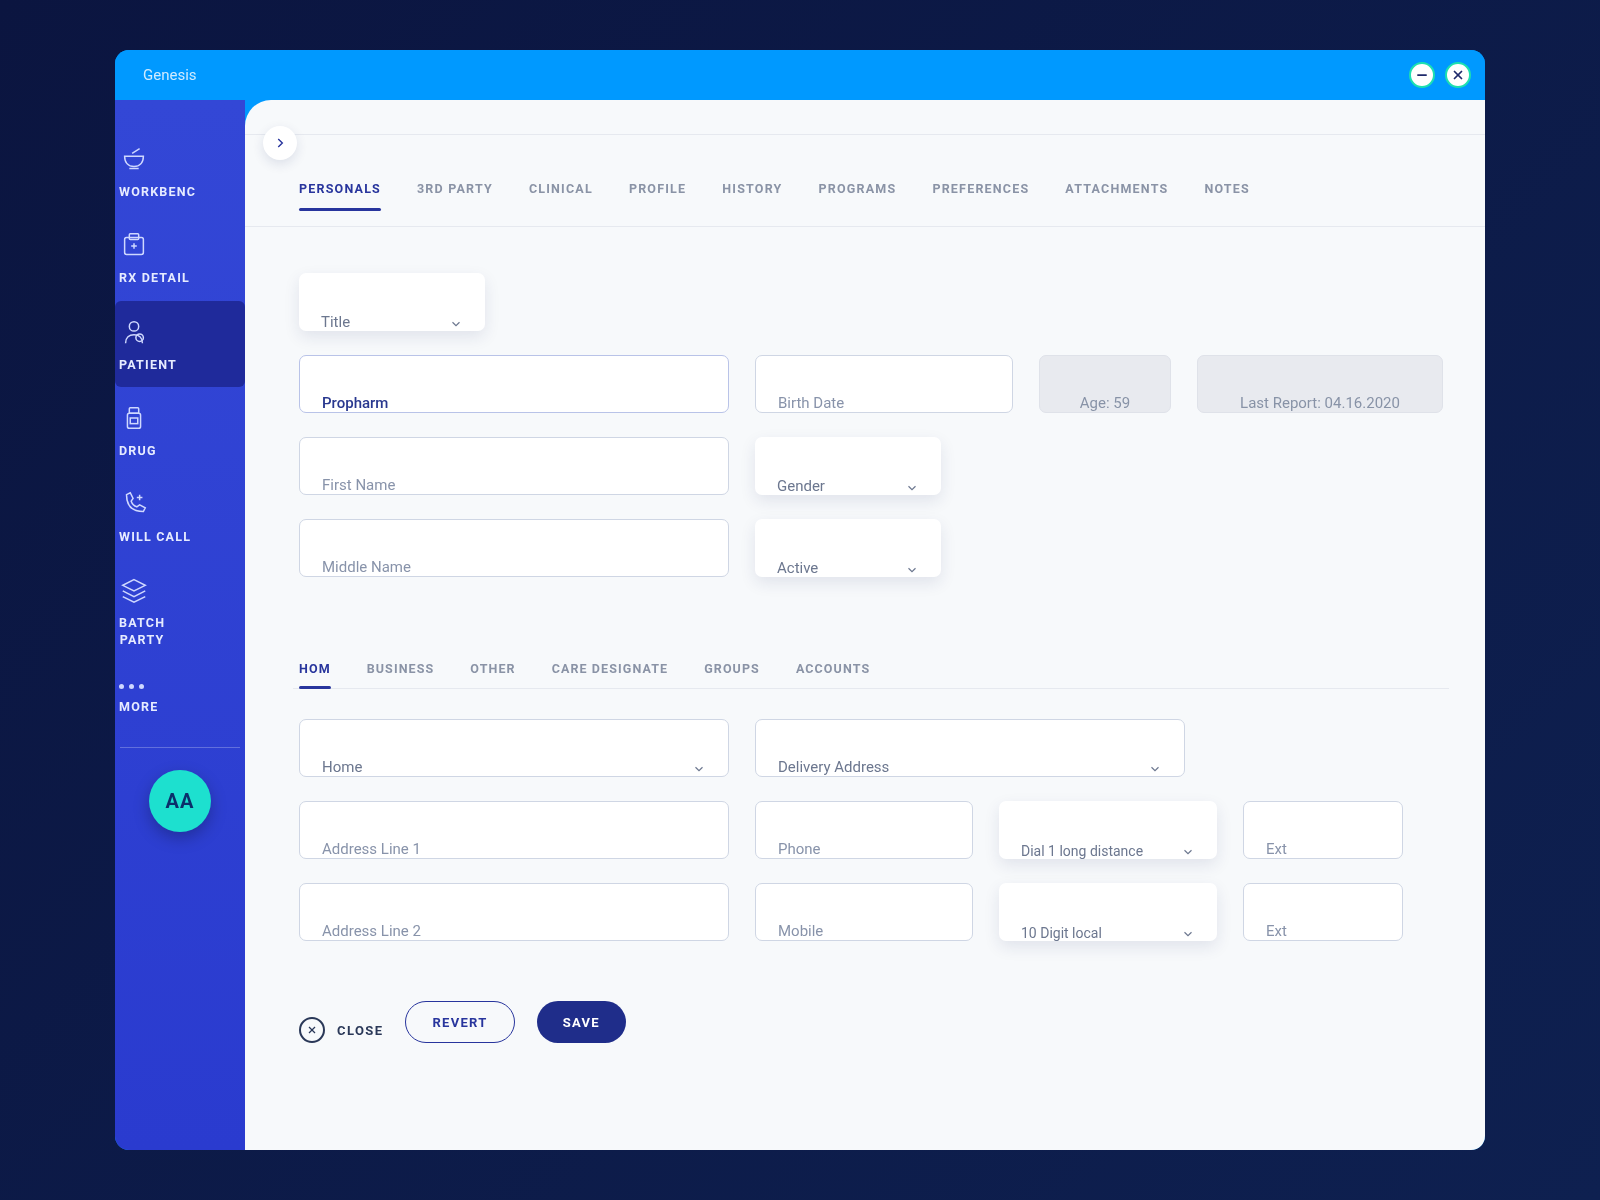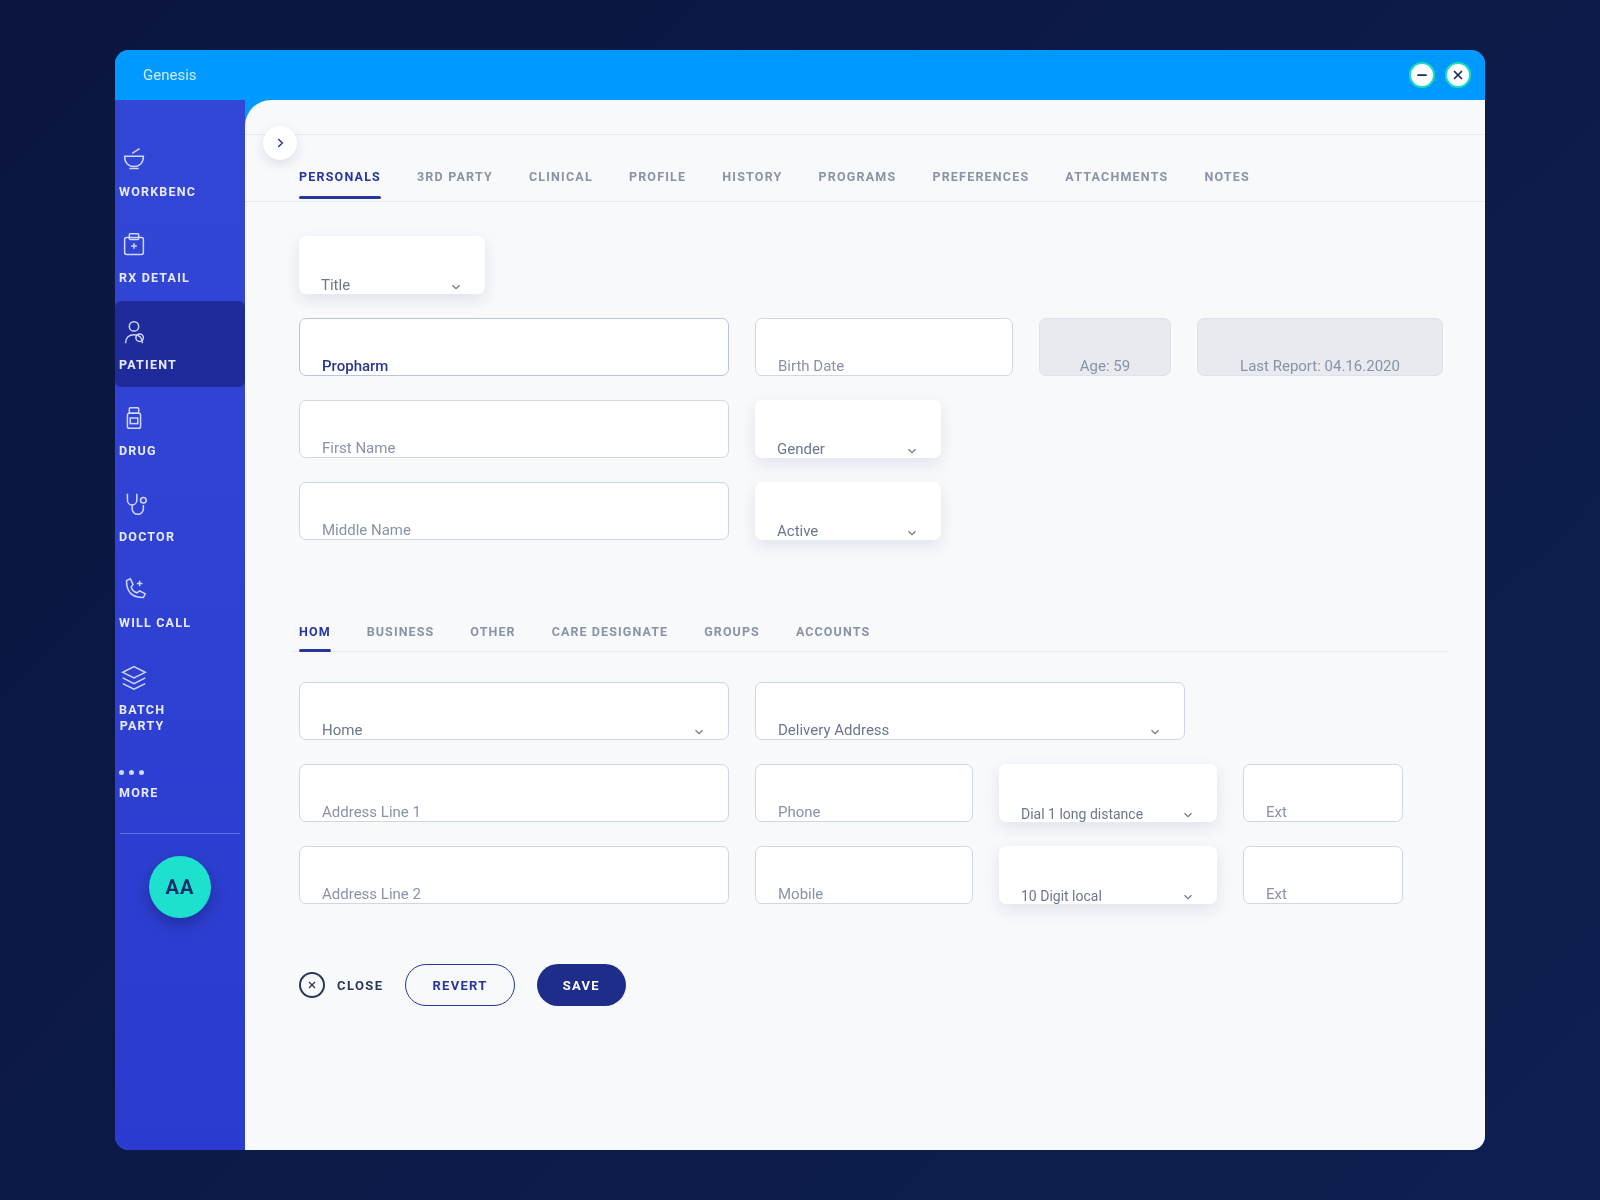--- a/index.html
+++ b/index.html
@@ -30,21 +30,21 @@
   
   .main { flex:1; background:#f7f9fb; border-top-left-radius:26px; position:relative; padding: 0 0 0 0; }
   .backfab { position:absolute; top:26px; left:18px; width:34px; height:34px; border-radius:50%; background:#fff; box-shadow:0 4px 12px rgba(25,40,100,.12); display:flex; align-items:center; justify-content:center; cursor:pointer; }
   .backfab svg { width:14px; height:14px; stroke:#28359d; stroke-width:2.4; fill:none; }
 
   .page { padding: 34px 48px 30px 48px; }
   .pagetitle { color:#29388f; font-size:28px; font-weight:500; margin:10px 0 22px 6px; }
   .rule { height:1px; background:#e6e9ef; margin: 0 -48px 0 -48px; }
 
   
-  .tabs { display:flex; gap:36px; padding: 22px 6px 3px; border-bottom:1px solid #e6e9ef; margin:4px -48px; padding-left:54px; padding-right:48px;}
+  .tabs { display:flex; gap:36px; padding: 22px 6px 16px; border-bottom:1px solid #e6e9ef; margin:16px -48px; padding-left:54px; padding-right:48px;}
   .tab { font-size:12.5px; letter-spacing:1.2px; font-weight:700; color:#8a93a6; padding:8px 0 14px; cursor:pointer; position:relative; }
   .tab.active { color:#28359d; }
   .tab.active::after { content:""; position:absolute; left:0; right:0; bottom:-1px; height:3px; background:#28359d; border-radius:2px; }
 
   .subtabs { display:flex; gap:36px; padding: 18px 6px 0; border-bottom:1px solid #e6e9ef; margin:28px 0 0; }
   .subtab { font-size:12.5px; letter-spacing:1.1px; font-weight:700; color:#8a93a6; padding:4px 0 12px; cursor:pointer; position:relative; }
   .subtab.active { color:#28359d; }
   .subtab.active::after { content:""; position:absolute; left:0; right:0; bottom:-1px; height:3px; background:#28359d; border-radius:2px; }
 
   
@@ -66,21 +66,21 @@
   .w-md      { width:258px; }
   .w-sel     { width:186px; }
   .w-age     { width:132px; }
   .w-report  { width:246px; }
   .w-dropwide{ width:430px; }
   .w-phone   { width:218px; }
   .w-dial    { width:218px; }
   .w-ext     { width:160px; }
 
   
-  .actions { display:flex; align-items:center; gap:22px; padding: 26px 6px 0; }
+  .actions { display:flex; align-items:flex-end; gap:22px; padding: 26px 6px 0; }
   .closegrp { display:flex; align-items:center; gap:12px; cursor:pointer; color:#2a3858; }
   .closegrp .circ { width:26px;height:26px;border:2px solid #2a3858;border-radius:50%;display:flex;align-items:center;justify-content:center;}
   .closegrp .circ svg{width:12px;height:12px;stroke:#2a3858;stroke-width:2.4;}
   .closegrp .t { font-size:13px; font-weight:700; letter-spacing:1.4px; }
   .btn { height:42px; border-radius:21px; padding:0 26px; font-size:13px; font-weight:700; letter-spacing:1.3px; cursor:pointer; display:flex; align-items:center; }
   .btn.outline { border:1.6px solid #28359d; color:#28359d; background:transparent; }
   .btn.filled { background:#1f2d8a; color:#fff; border:none; }
 </style>
 </head>
 <body>
@@ -132,28 +132,20 @@
       <div class="sbitem">
         <svg class="sbicon" viewBox="0 0 32 32">
             <rect x="9" y="11" width="14" height="16" rx="2"></rect>
             <rect x="11" y="5" width="10" height="6" rx="1"></rect>
             <rect x="12" y="16" width="8" height="6"></rect>
           </svg>
         <div class="lbl">DRUG</div>
       </div>
       <div class="sbitem">
         <svg class="sbicon" viewBox="0 0 32 32">
-            <path d="M9 5v7a5 5 0 0 0 10 0V5"></path>
-            <path d="M14 17v4a6 6 0 0 0 12 0v-4"></path>
-            <circle cx="26" cy="12" r="3"></circle>
-          </svg>
-        <div class="lbl">DOCTOR</div>
-      </div>
-      <div class="sbitem">
-        <svg class="sbicon" viewBox="0 0 32 32">
             <path d="M8 6c0 12 6 18 18 18l2-4-6-3-3 2c-3-1-5-3-6-6l2-3-3-6Z"></path>
             <path d="M22 6v6M19 9h6"></path>
           </svg>
         <div class="lbl">WILL CALL</div>
       </div>
       <div class="sbitem">
         <svg class="sbicon" viewBox="0 0 32 32">
             <path d="M16 5 28 11 16 17 4 11Z"></path>
             <path d="M4 17l12 6 12-6"></path>
             <path d="M4 23l12 6 12-6"></path>

